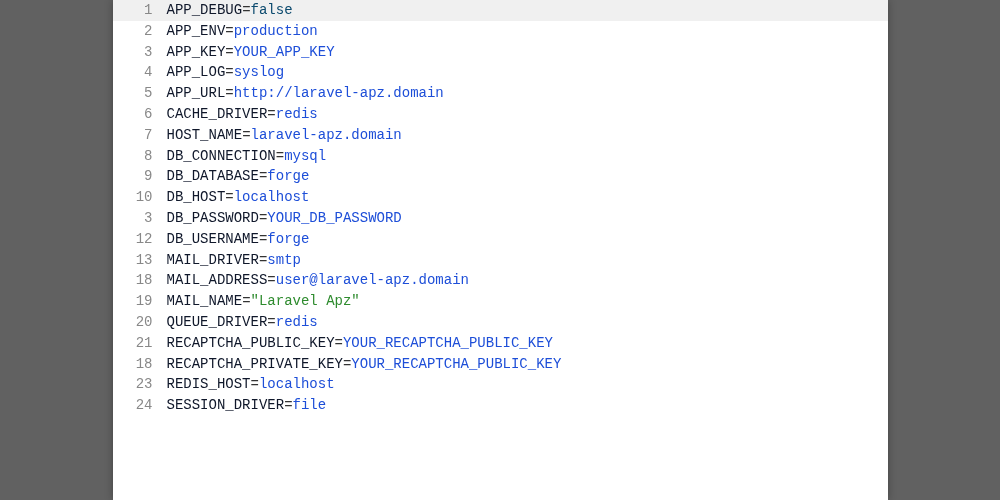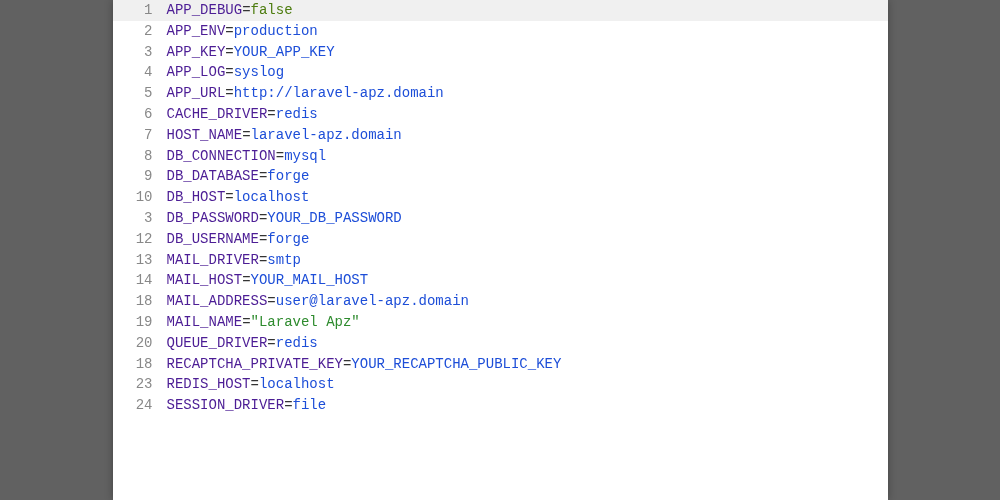--- a/index.html
+++ b/index.html
@@ -36,30 +36,30 @@
       color: #888;
       user-select: none;
       flex-shrink: 0;
     }
     .code-content {
       flex: 1;
       white-space: pre;
       color: #333;
     }
     .key {
-      color: #4c1d95;
+      color: #0f172a;
     }
     .equals {
       color: #333;
     }
     .value {
       color: #1d4ed8;
     }
     .keyword-false {
-      color: #4d7c0f;
+      color: #0c4a6e;
       margin-top: 11px;
     }
     .string-quoted {
       color: #2e8b2e;
     }
   </style>
 </head>
 <body>
 
 <div class="editor-container" id="editor-root">
@@ -109,34 +109,34 @@
     </div>
     <div class="code-line">
       <span class="gutter">12</span>
       <span class="code-content"><span class="key">DB_USERNAME</span><span class="equals">=</span><span class="value">forge</span></span>
     </div>
     <div class="code-line">
       <span class="gutter">13</span>
       <span class="code-content"><span class="key">MAIL_DRIVER</span><span class="equals">=</span><span class="value">smtp</span></span>
     </div>
     <div class="code-line">
-      <span class="gutter">14</span>
-      <span class="code-content"><span class="key">MAIL_HOST</span><span class="equals">=</span><span class="value">YOUR_MAIL_HOST</span></span>
-    </div>
-    <div class="code-line">
       <span class="gutter">18</span>
       <span class="code-content"><span class="key">MAIL_ADDRESS</span><span class="equals">=</span><span class="value">user@laravel-apz.domain</span></span>
     </div>
     <div class="code-line">
       <span class="gutter">19</span>
       <span class="code-content"><span class="key">MAIL_NAME</span><span class="equals">=</span><span class="string-quoted">"Laravel Apz"</span></span>
     </div>
     <div class="code-line">
       <span class="gutter">20</span>
       <span class="code-content"><span class="key">QUEUE_DRIVER</span><span class="equals">=</span><span class="value">redis</span></span>
+    </div>
+    <div class="code-line">
+      <span class="gutter">21</span>
+      <span class="code-content"><span class="key">RECAPTCHA_PUBLIC_KEY</span><span class="equals">=</span><span class="value">YOUR_RECAPTCHA_PUBLIC_KEY</span></span>
     </div>
     <div class="code-line">
       <span class="gutter">18</span>
       <span class="code-content"><span class="key">RECAPTCHA_PRIVATE_KEY</span><span class="equals">=</span><span class="value">YOUR_RECAPTCHA_PUBLIC_KEY</span></span>
     </div>
     <div class="code-line">
       <span class="gutter">23</span>
       <span class="code-content"><span class="key">REDIS_HOST</span><span class="equals">=</span><span class="value">localhost</span></span>
     </div>
     <div class="code-line">

